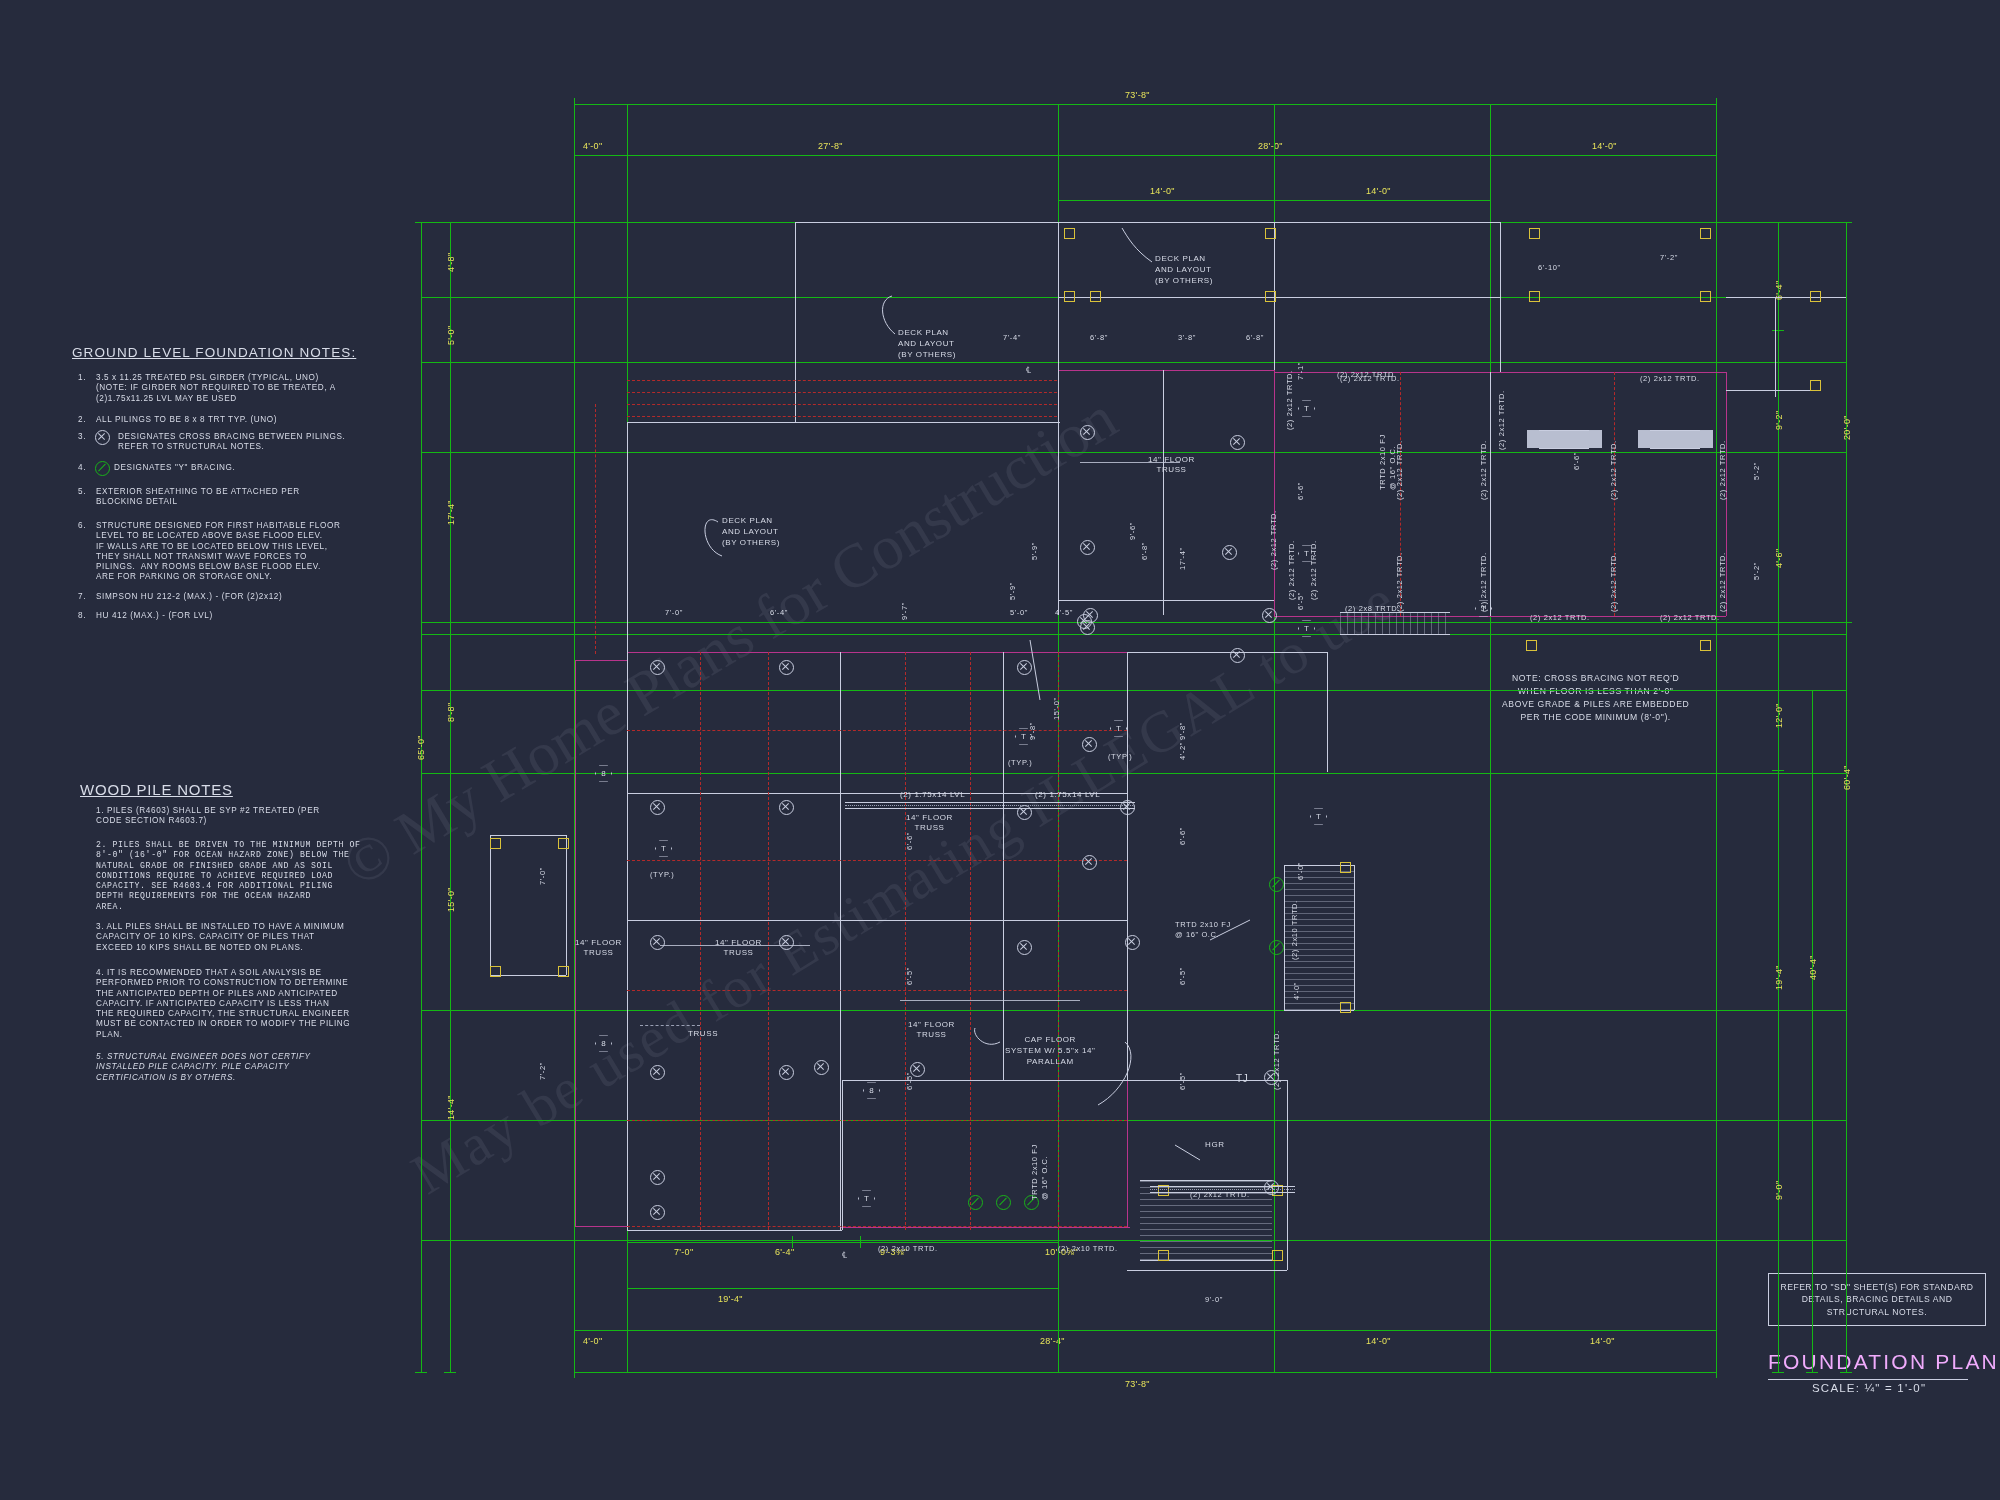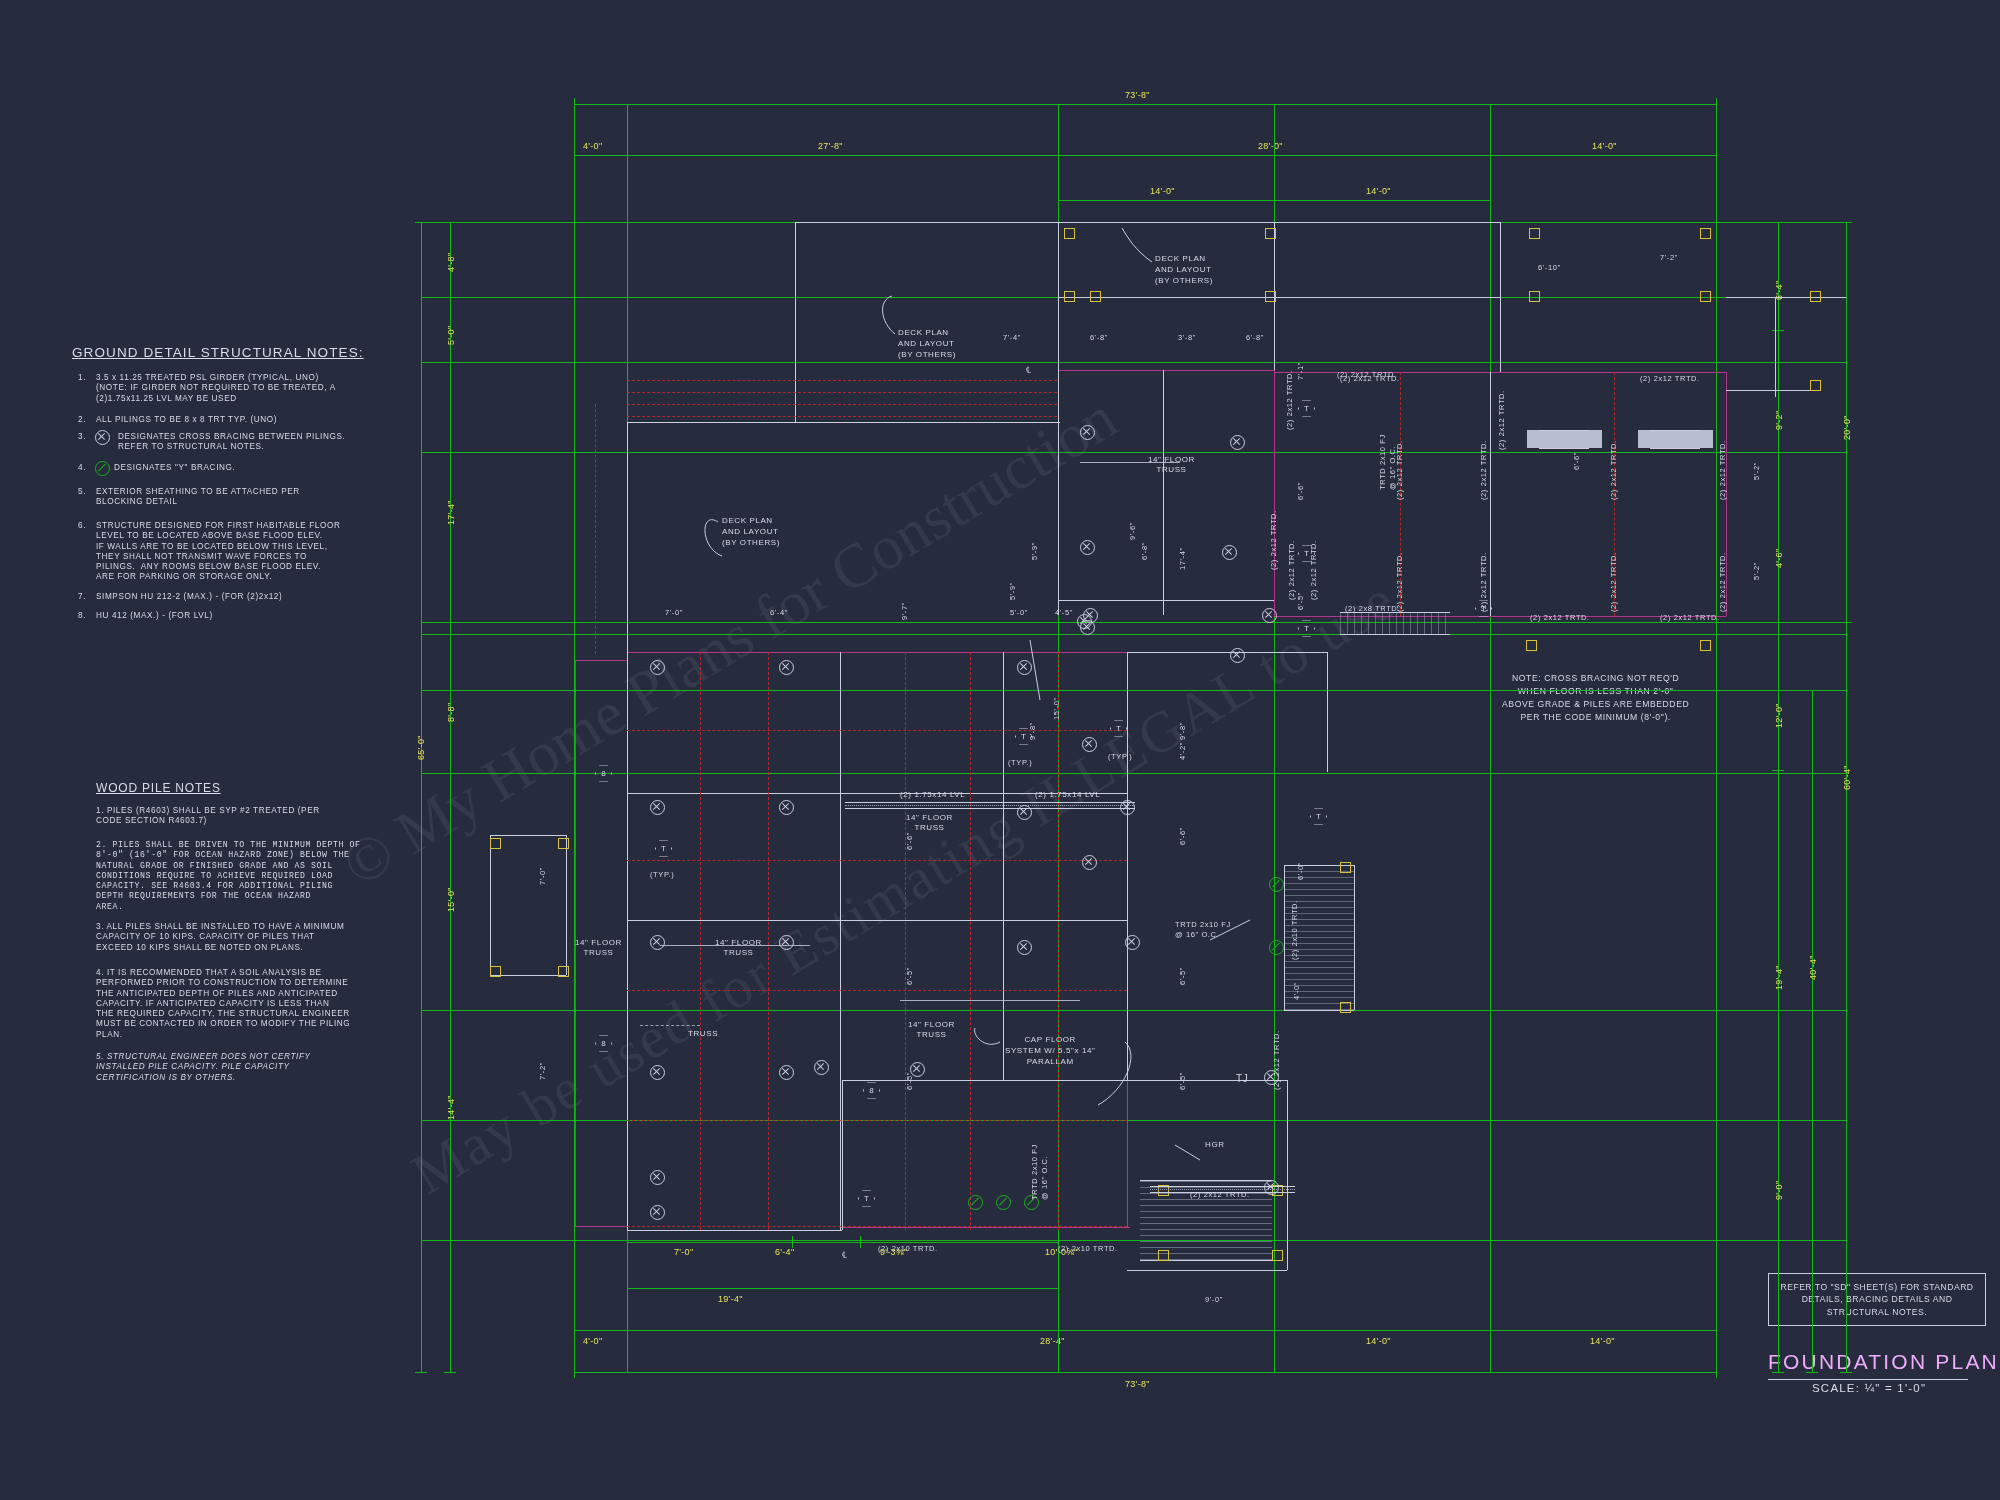--- a/index.html
+++ b/index.html
@@ -65,21 +65,21 @@
   .beamband:after{content:"";position:absolute;left:0;right:0;top:2px;height:0;border-top:1px dotted #9aa0b4;}
 </style>
 </head>
 <body>
 
 <div id="sheet">
 
   <div id="wm1">© My Home Plans for Construction</div>
   <div id="wm2">May be used for Estimating ILLEGAL to use</div>
 
-  <div class="txt notes-title" style="left:72px;top:345px;">GROUND DETAIL STRUCTURAL NOTES:</div>
+  <div class="txt notes-title" style="left:72px;top:345px;">GROUND LEVEL FOUNDATION NOTES:</div>
 
   <div class="txt note-line" style="left:78px;top:373px;">1.</div>
   <div class="txt note-line" style="left:96px;top:373px;">3.5 x 11.25 TREATED PSL GIRDER (TYPICAL, UNO)
 (NOTE: IF GIRDER NOT REQUIRED TO BE TREATED, A
 (2)1.75x11.25 LVL MAY BE USED</div>
 
   <div class="txt note-line" style="left:78px;top:415px;">2.</div>
   <div class="txt note-line" style="left:96px;top:415px;">ALL PILINGS TO BE 8 x 8 TRT TYP. (UNO)</div>
 
   <div class="txt note-line" style="left:78px;top:432px;">3.</div>
@@ -102,21 +102,21 @@
 THEY SHALL NOT TRANSMIT WAVE FORCES TO
 PILINGS.  ANY ROOMS BELOW BASE FLOOD ELEV.
 ARE FOR PARKING OR STORAGE ONLY.</div>
 
   <div class="txt note-line" style="left:78px;top:592px;">7.</div>
   <div class="txt note-line" style="left:96px;top:592px;">SIMPSON HU 212-2 (MAX.) - (FOR (2)2x12)</div>
 
   <div class="txt note-line" style="left:78px;top:611px;">8.</div>
   <div class="txt note-line" style="left:96px;top:611px;">HU 412 (MAX.) - (FOR LVL)</div>
 
-  <div class="txt" style="left:96px;top:781px;font-size:12px;text-decoration:underline;letter-spacing:.8px;">WOOD PILE NOTES</div>
+  <div class="txt" style="left:80px;top:781px;font-size:15px;text-decoration:underline;letter-spacing:.8px;">WOOD PILE NOTES</div>
   <div class="txt note-line" style="left:96px;top:806px;">1. PILES (R4603) SHALL BE SYP #2 TREATED (PER
 CODE SECTION R4603.7)</div>
   <div class="txt note-line" style="left:96px;top:840px;font-family:Liberation Mono, monospace;">2. PILES SHALL BE DRIVEN TO THE MINIMUM DEPTH OF
 8'-0" (16'-0" FOR OCEAN HAZARD ZONE) BELOW THE
 NATURAL GRADE OR FINISHED GRADE AND AS SOIL
 CONDITIONS REQUIRE TO ACHIEVE REQUIRED LOAD
 CAPACITY. SEE R4603.4 FOR ADDITIONAL PILING
 DEPTH REQUIREMENTS FOR THE OCEAN HAZARD
 AREA.</div>
   <div class="txt note-line" style="left:96px;top:922px;">3. ALL PILES SHALL BE INSTALLED TO HAVE A MINIMUM

